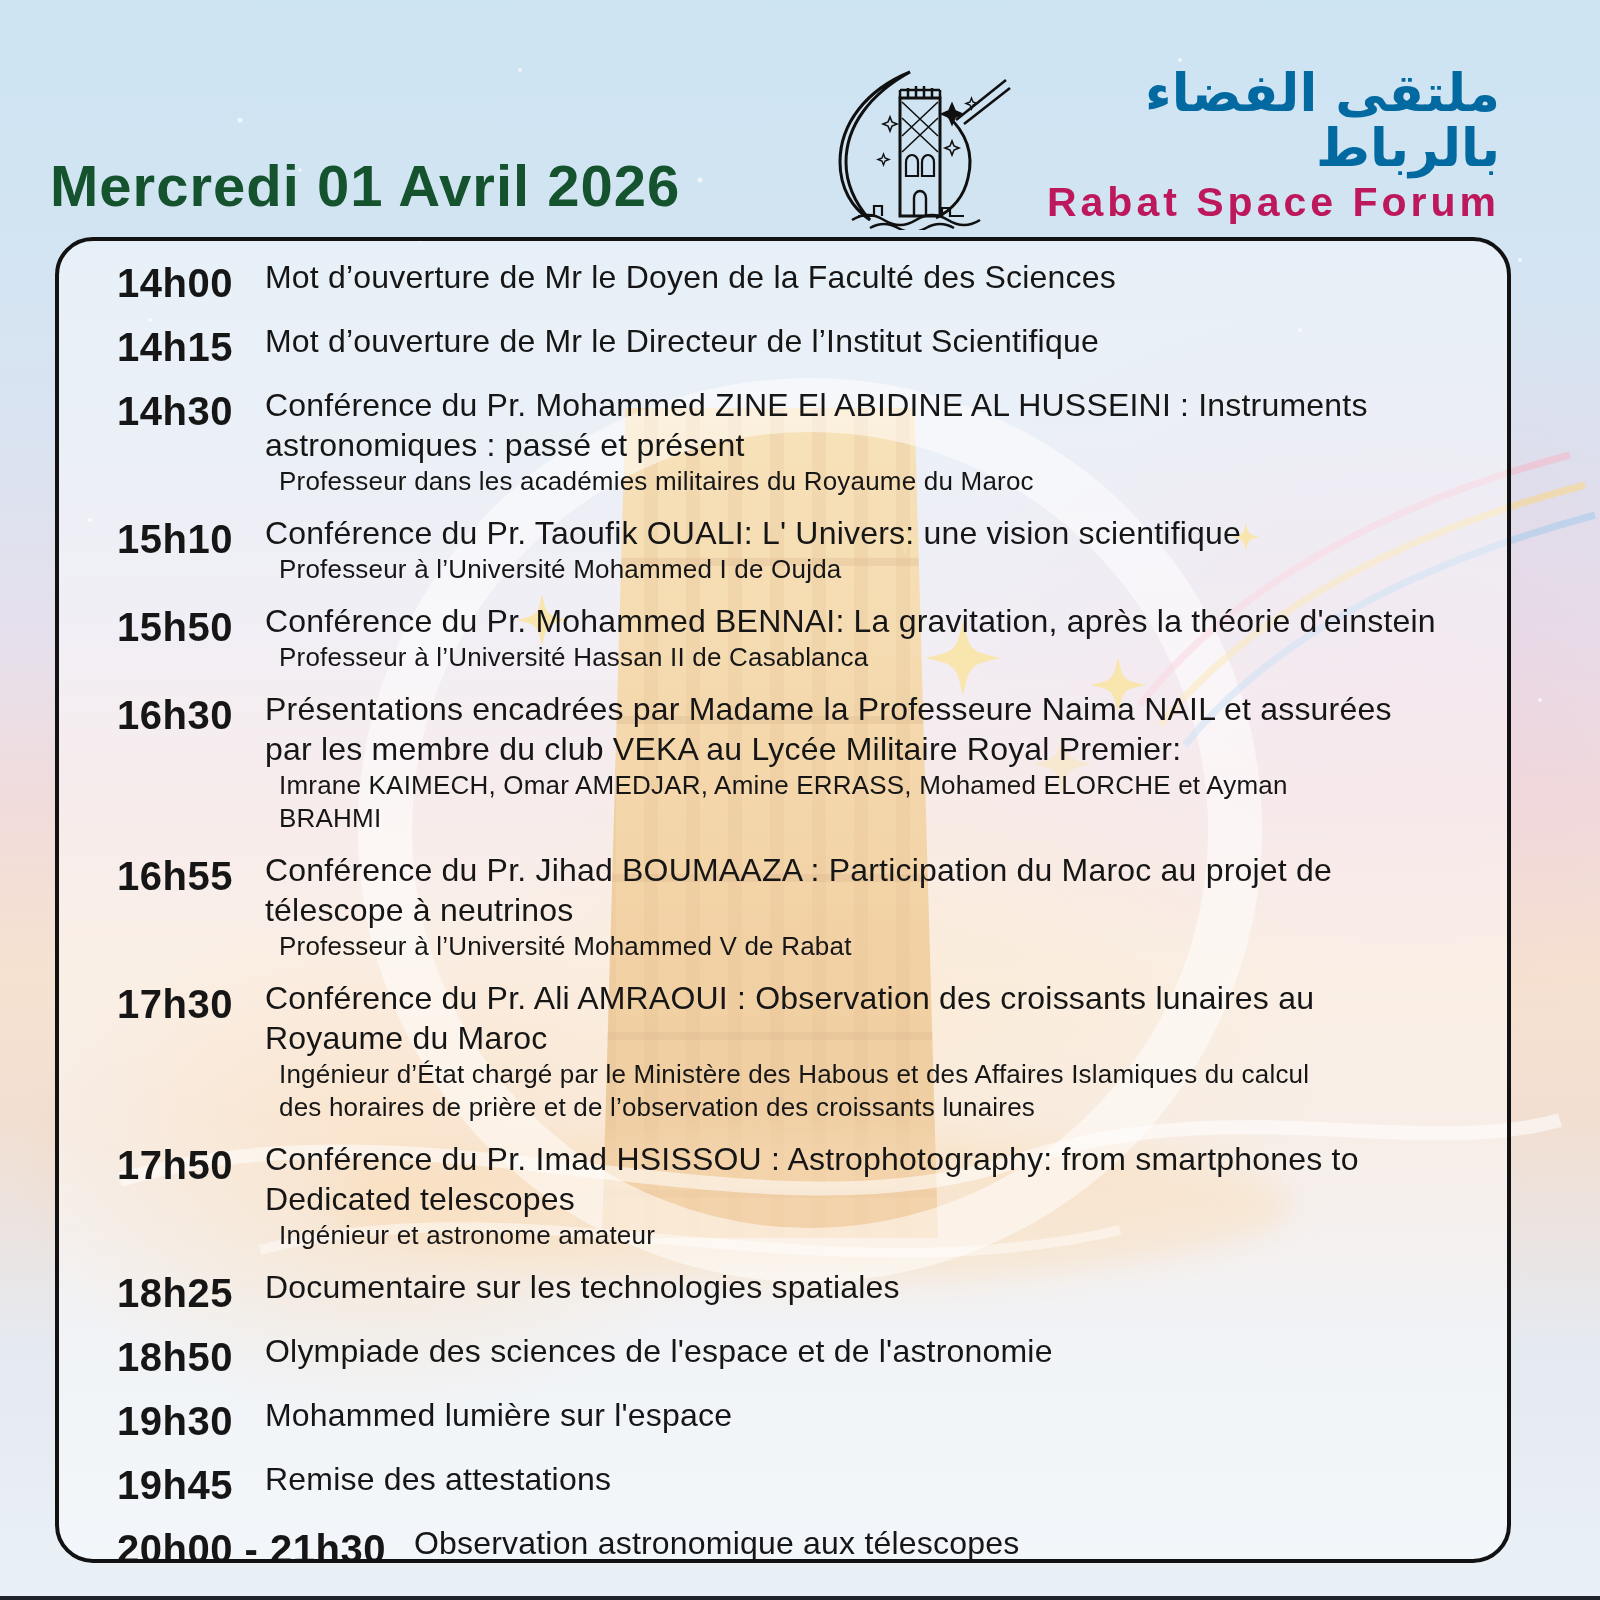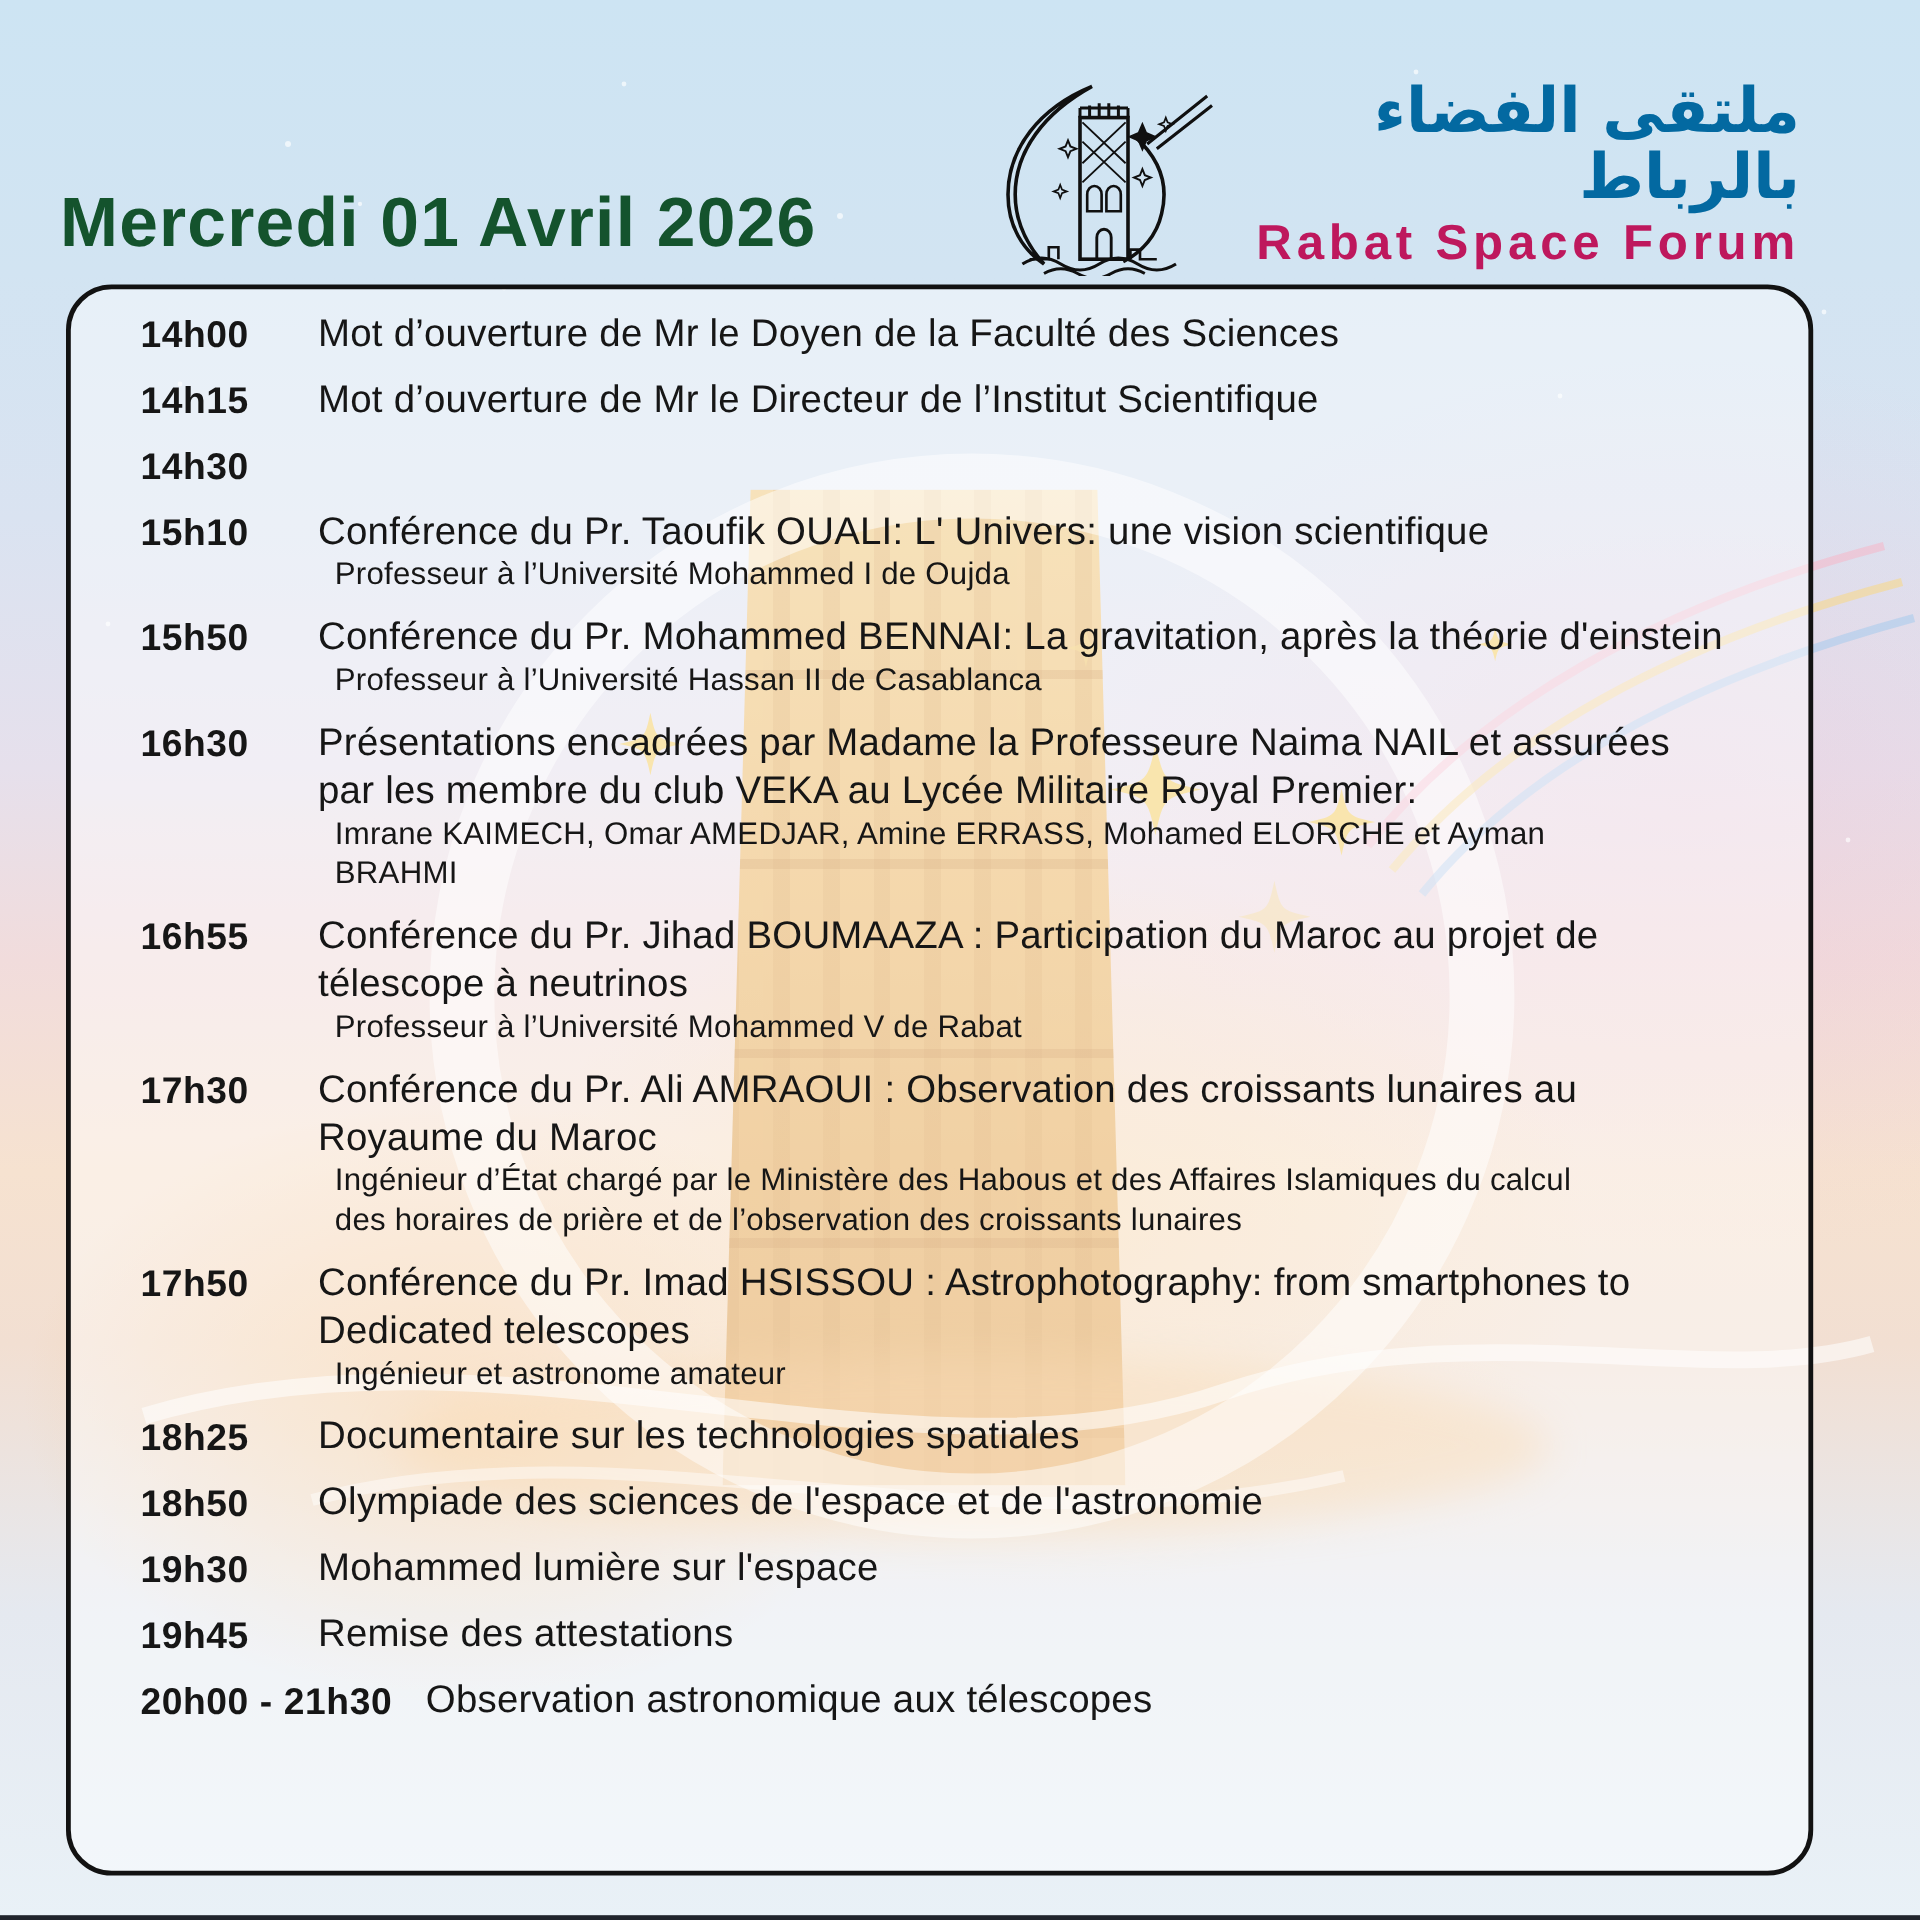--- a/index.html
+++ b/index.html
@@ -62,21 +62,21 @@
   .card {
     position:absolute; left:55px; top:237px; width:1456px; height:1326px;
     border:4px solid #121212; border-radius:38px;
     background: rgba(255,255,255,0.46);
     padding:16px 24px 10px 28px;
     overflow:hidden;
   }
   .row { display:flex; margin-bottom:15px; }
   .row .time {
     flex:none; min-width:178px; padding-left:30px; padding-top:4px;
-    font-size:31px; font-weight:700; letter-spacing:0.5px; white-space:nowrap;
+    font-size:40px; font-weight:700; letter-spacing:0.5px; white-space:nowrap;
   }
   .row .content { flex:1; padding-right:6px; }
   .row .title { font-size:32px; line-height:40px; max-width:1175px; letter-spacing:0.2px; }
   .row .subtitle { font-size:26px; line-height:33px; max-width:1070px; padding-left:14px; letter-spacing:0.2px; }
   .row.range .time { min-width:0; margin-right:28px; }
 
   .bottom-edge { position:absolute; left:0; right:0; bottom:0; height:4px; background:#20242c; }
 </style>
 </head>
 <body>
@@ -172,20 +172,24 @@
   <div class="row">
     <div class="time">14h15</div>
     <div class="content">
       <div class="title">Mot d’ouverture de Mr le Directeur de l’Institut Scientifique</div>
 
     </div>
   </div>
 
   <div class="row">
     <div class="time">14h30</div>
+    <div class="content">
+      <div class="title">Conférence du Pr. Mohammed ZINE El ABIDINE AL HUSSEINI : Instruments astronomiques : passé et présent</div>
+      <div class="subtitle">Professeur dans les académies militaires du Royaume du Maroc</div>
+    </div>
   </div>
 
   <div class="row">
     <div class="time">15h10</div>
     <div class="content">
       <div class="title">Conférence du Pr. Taoufik OUALI: L' Univers: une vision scientifique</div>
       <div class="subtitle">Professeur à l’Université Mohammed I de Oujda</div>
     </div>
   </div>
 

